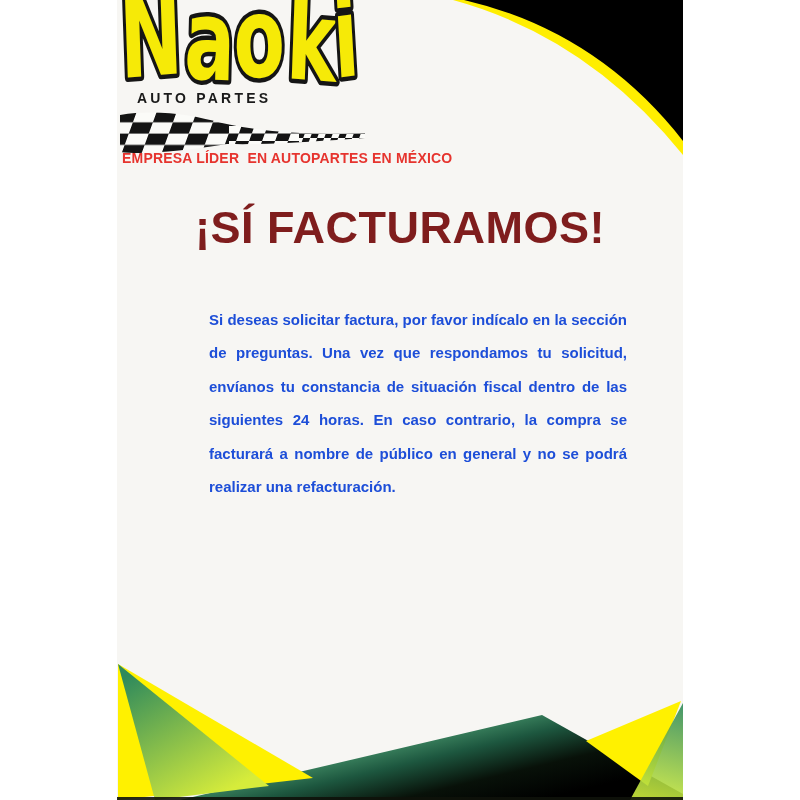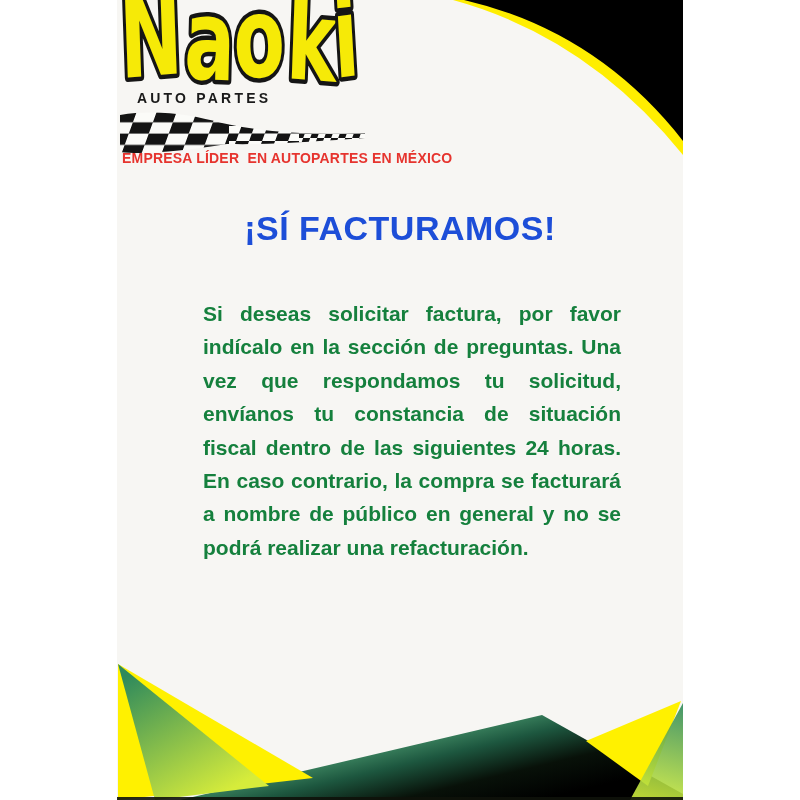--- a/index.html
+++ b/index.html
@@ -25,27 +25,27 @@
     transform:scaleY(1.02);white-space:nowrap;
   }
   .flag-svg{position:absolute;left:0;top:111px;width:260px;height:46px;}
   .tagline{
     position:absolute;left:5px;top:150px;
     font-size:14px;font-weight:800;color:#e6342e;letter-spacing:0.2px;
     white-space:pre;
   }
   .headline{
     position:absolute;left:0;top:206px;width:566px;
-    text-align:center;font-size:34px;line-height:44px;font-weight:800;
-    color:#1d4ed8;letter-spacing:0.5px;white-space:nowrap;
+    text-align:center;font-size:45px;line-height:44px;font-weight:800;
+    color:#7f1d1d;letter-spacing:0.5px;white-space:nowrap;
   }
   .body-text{
     position:absolute;left:78px;top:289px;width:418px;
-    font-size:21px;line-height:33.4px;font-weight:700;color:#15803d;
-    text-align:justify;text-align-last:left;margin:8px;
+    font-size:15px;line-height:33.4px;font-weight:700;color:#1d4ed8;
+    text-align:justify;text-align-last:left;margin:14px;
   }
 </style>
 </head>
 <body>
 
 <div class="stage">
   <div class="poster">
 
     <svg class="deco" viewBox="0 0 566 800" aria-hidden="true">
       <defs>

